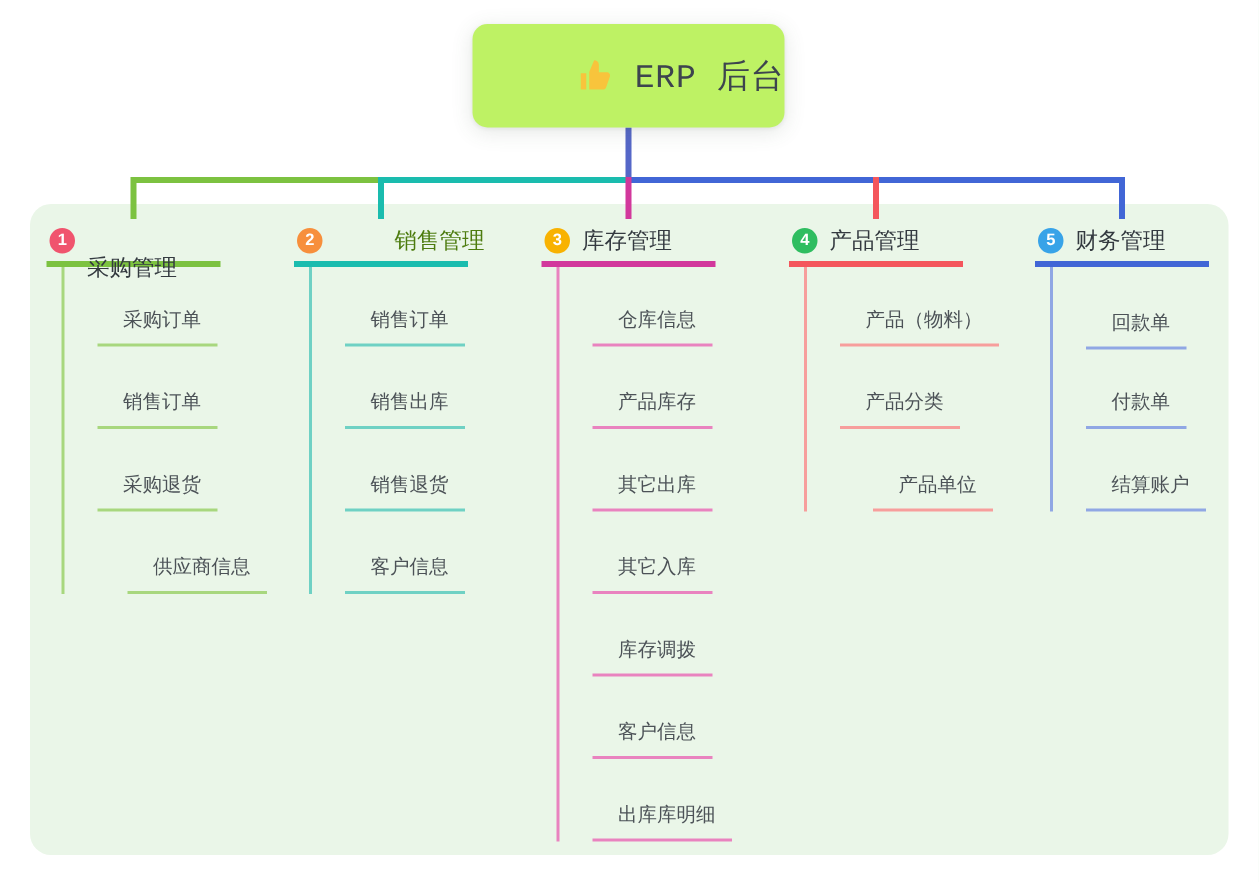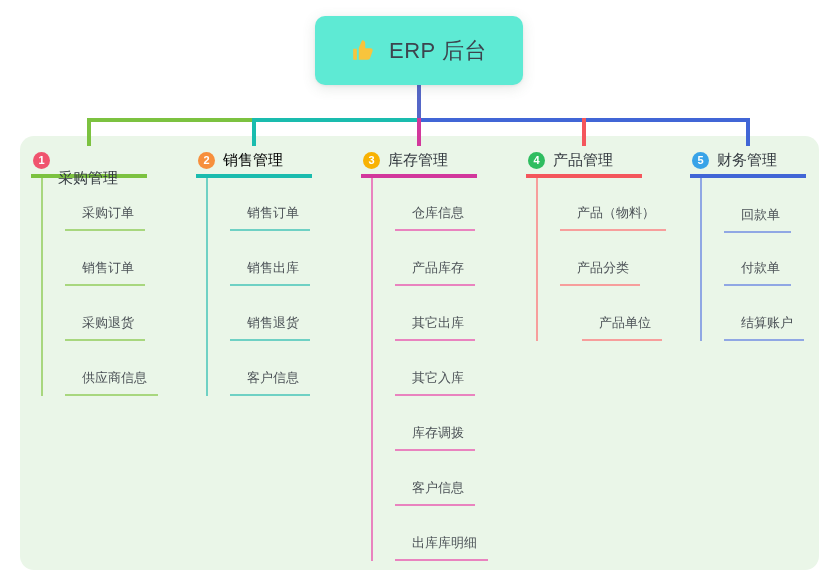--- a/index.html
+++ b/index.html
@@ -7,24 +7,25 @@
     width:839px;height:588px;position:relative;overflow:hidden;
     font-family:"Liberation Sans","DejaVu Sans",sans-serif;
   }
   #canvas{position:absolute;inset:0;}
   .panel{
     position:absolute;left:20px;top:136px;width:799px;height:434px;
     border-radius:14px;
   }
   .root-node{
     position:absolute;left:315px;top:16px;width:208px;height:69px;
-    background:#5eead4;border-radius:10px;
+    background:#bef264;border-radius:10px;
     box-shadow:0 3px 14px rgba(70,90,70,.14), 0 1px 3px rgba(0,0,0,.06);
-    display:flex;align-items:center;justify-content:center;gap:12px;
+    display:flex;align-items:center;justify-content:flex-end;gap:12px;
     z-index:3;
+    font-family:Liberation Mono, monospace;
   }
   .root-title{font-size:22px;font-weight:500;letter-spacing:.5px;}
   .thumb-icon{display:inline-flex;width:26px;height:26px;}
   .seg{position:absolute;z-index:1;}
   .branch-node{
     position:absolute;height:32px;box-sizing:border-box;
     display:flex;align-items:center;gap:8px;padding-left:2px;
     z-index:2;
   }
   .badge{
@@ -69,24 +70,24 @@
     </div>
   <div id="branches">
       <div class="branch-node" style="left: 31px; top: 146px; width: 116px; border-bottom: 4px solid rgb(124, 194, 64);">
         <span class="badge" style="background: rgb(240, 84, 110);">1</span>
         <span class="branch-label" style="color: rgb(52, 58, 64); margin-top: 36px;">采购管理</span>
       </div>
       <div class="spine" style="left: 41px; top: 178px; height: 218px; background: rgb(168, 215, 126);"></div>
       <div class="child-item" style="left: 41px; top: 202px;"><span class="child-label" style="color: rgb(76, 82, 87); border-bottom: 2px solid rgb(168, 215, 126);">采购订单</span></div>
       <div class="child-item" style="left: 41px; top: 257px;"><span class="child-label" style="color: rgb(76, 82, 87); border-bottom: 2px solid rgb(168, 215, 126);">销售订单</span></div>
       <div class="child-item" style="left: 41px; top: 312px;"><span class="child-label" style="color: rgb(76, 82, 87); border-bottom: 2px solid rgb(168, 215, 126);">采购退货</span></div>
-      <div class="child-item" style="left: 41px; top: 367px;"><span class="child-label" style="color: rgb(76, 82, 87); border-bottom: 2px solid rgb(168, 215, 126);">供应商信息</span></div>
+      <div class="child-item" style="left: 41px; top: 367px; padding-left: 20px;"><span class="child-label" style="color: rgb(76, 82, 87); border-bottom: 2px solid rgb(168, 215, 126);">供应商信息</span></div>
       <div class="branch-node" style="left: 196px; top: 146px; width: 116px; border-bottom: 4px solid rgb(26, 188, 174);">
         <span class="badge" style="background: rgb(247, 143, 60);">2</span>
-        <span class="branch-label" style="color: #000000;">销售管理</span>
+        <span class="branch-label" style="color: #4d7c0f; margin-left: 40px;">销售管理</span>
       </div>
       <div class="spine" style="left: 206px; top: 178px; height: 218px; background: rgb(111, 209, 196);"></div>
       <div class="child-item" style="left: 206px; top: 202px;"><span class="child-label" style="color: rgb(76, 82, 87); border-bottom: 2px solid rgb(111, 209, 196);">销售订单</span></div>
       <div class="child-item" style="left: 206px; top: 257px;"><span class="child-label" style="color: rgb(76, 82, 87); border-bottom: 2px solid rgb(111, 209, 196);">销售出库</span></div>
       <div class="child-item" style="left: 206px; top: 312px;"><span class="child-label" style="color: rgb(76, 82, 87); border-bottom: 2px solid rgb(111, 209, 196);">销售退货</span></div>
       <div class="child-item" style="left: 206px; top: 367px;"><span class="child-label" style="color: rgb(76, 82, 87); border-bottom: 2px solid rgb(111, 209, 196);">客户信息</span></div>
       <div class="branch-node" style="left: 361px; top: 146px; width: 116px; border-bottom: 4px solid rgb(210, 56, 156);">
         <span class="badge" style="background: rgb(248, 178, 2);">3</span>
         <span class="branch-label" style="color: rgb(52, 58, 64);">库存管理</span>
       </div>

